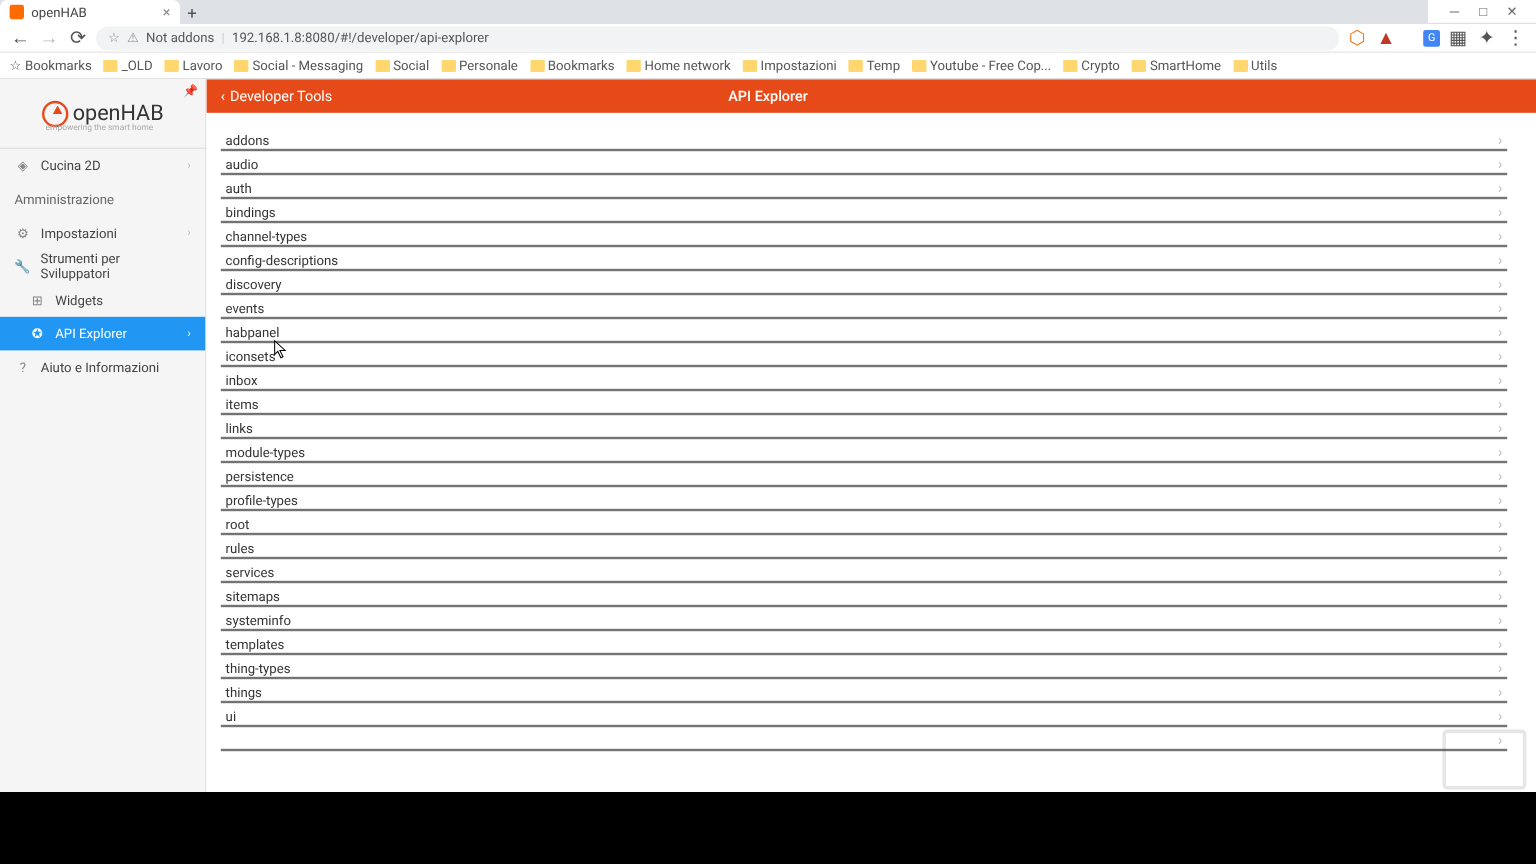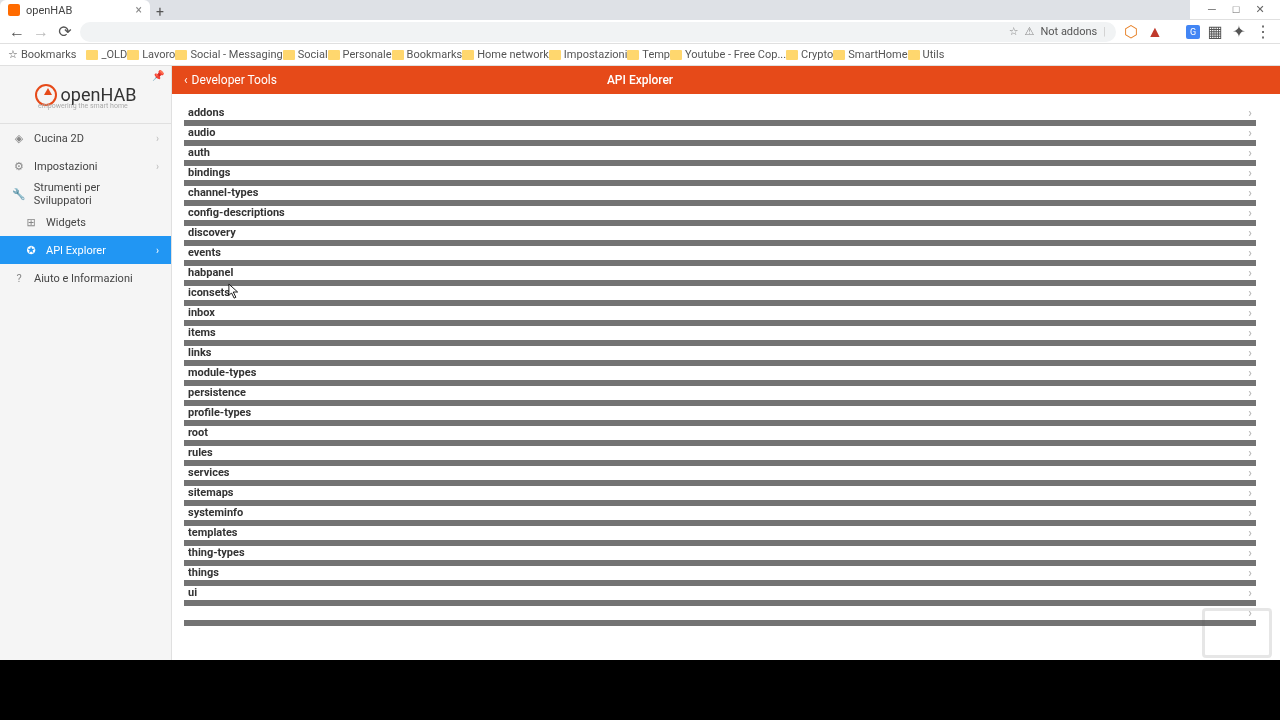--- a/index.html
+++ b/index.html
@@ -46,21 +46,21 @@
 
 .main { flex: 1; display: flex; flex-direction: column; background: #fff; overflow: hidden; }
 .main-header { height: 28px; background: #e64a19; color: #fff; display: flex; align-items: center; padding: 0 12px; font-size: 12px; }
 .main-header .back { display: flex; align-items: center; gap: 4px; cursor: pointer; }
 .main-header .title { position: absolute; left: 50%; transform: translateX(-50%); font-weight: 500; }
 
 .content { flex: 1; overflow-y: auto; padding: 12px 24px 12px 12px; }
 .filter { padding: 8px 10px; margin-bottom: 16px; }
 .filter input { border: none; outline: none; font-size: 11px; color: #888; width: 100%; background: transparent; }
 
-.api-row { height: 20px; display: flex; align-items: flex-start; border-bottom: 6px solid #737373; font-size: 11px; font-weight: 700; color: #333; cursor: pointer; padding: 0 4px; }
+.api-row { height: 20px; display: flex; align-items: flex-end; border-bottom: 2px solid #737373; font-size: 11px; font-weight: 400; color: #333; cursor: pointer; padding: 0 4px; }
 .api-row .chev { margin-left: auto; color: #bbb; font-size: 12px; }
 
 .cursor { position: absolute; width: 14px; height: 18px; pointer-events: none; }
 
 .watermark { position: absolute; right: 8px; bottom: 62px; width: 70px; height: 50px; opacity: 0.15; border: 3px solid #555; border-radius: 4px; }
 
 .bottom { position: absolute; bottom: 0; left: 0; right: 0; height: 60px; background: #000; }
 </style>
 </head>
 <body>
@@ -81,36 +81,37 @@
 
 <div class="toolbar">
   <div class="nav-btn">←</div>
   <div class="nav-btn disabled">→</div>
   <div class="nav-btn">⟳</div>
   <div class="addr">
     <span style="margin-left:auto;color:#888;">☆</span>
     <span class="warn">⚠</span>
     <span>Not addons</span>
     <span style="color:#ccc;">|</span>
+    <span style="flex:1;">192.168.1.8:8080/#!/developer/api-explorer</span>
   </div>
   <div class="tool-icon" style="color:#e67e22;">⬡</div>
   <div class="tool-icon" style="color:#c0392b;">▲</div>
   <div style="width:10px;"></div>
   <div class="tool-icon" style="background:#4285f4;color:#fff;width:14px;height:14px;font-size:9px;border-radius:2px;">G</div>
   <div class="tool-icon" style="color:#555;">▦</div>
   <div class="tool-icon" style="color:#555;">✦</div>
   <div class="tool-icon" style="color:#555;">⋮</div>
 </div>
 
 <div class="bookmarks">
   <div class="bm">
     <span>☆</span>
     <span>Bookmarks</span>
   </div>
-  <div id="bm-list" style="display:flex;">
+  <div id="bm-list" style="display:flex;gap:10px;">
       <div class="bm">
         <div class="folder"></div>
         <span>_OLD</span>
       </div>
       <div class="bm">
         <div class="folder"></div>
         <span>Lavoro</span>
       </div>
       <div class="bm">
         <div class="folder"></div>
@@ -167,20 +168,23 @@
         <div class="logo-ring"></div>
         <span>openHAB</span>
         <span class="sub">empowering the smart home</span>
       </div>
     </div>
     <div class="side-item">
       <span class="icon">◈</span>
       <span>Cucina 2D</span>
       <span class="chev">›</span>
     </div>
+    <div class="side-item header">
+      <span>Amministrazione</span>
+    </div>
     <div class="side-item">
       <span class="icon">⚙</span>
       <span>Impostazioni</span>
       <span class="chev">›</span>
     </div>
     <div class="side-item">
       <span class="icon">🔧</span>
       <span>Strumenti per Sviluppatori</span>
     </div>
     <div class="side-item sub">

